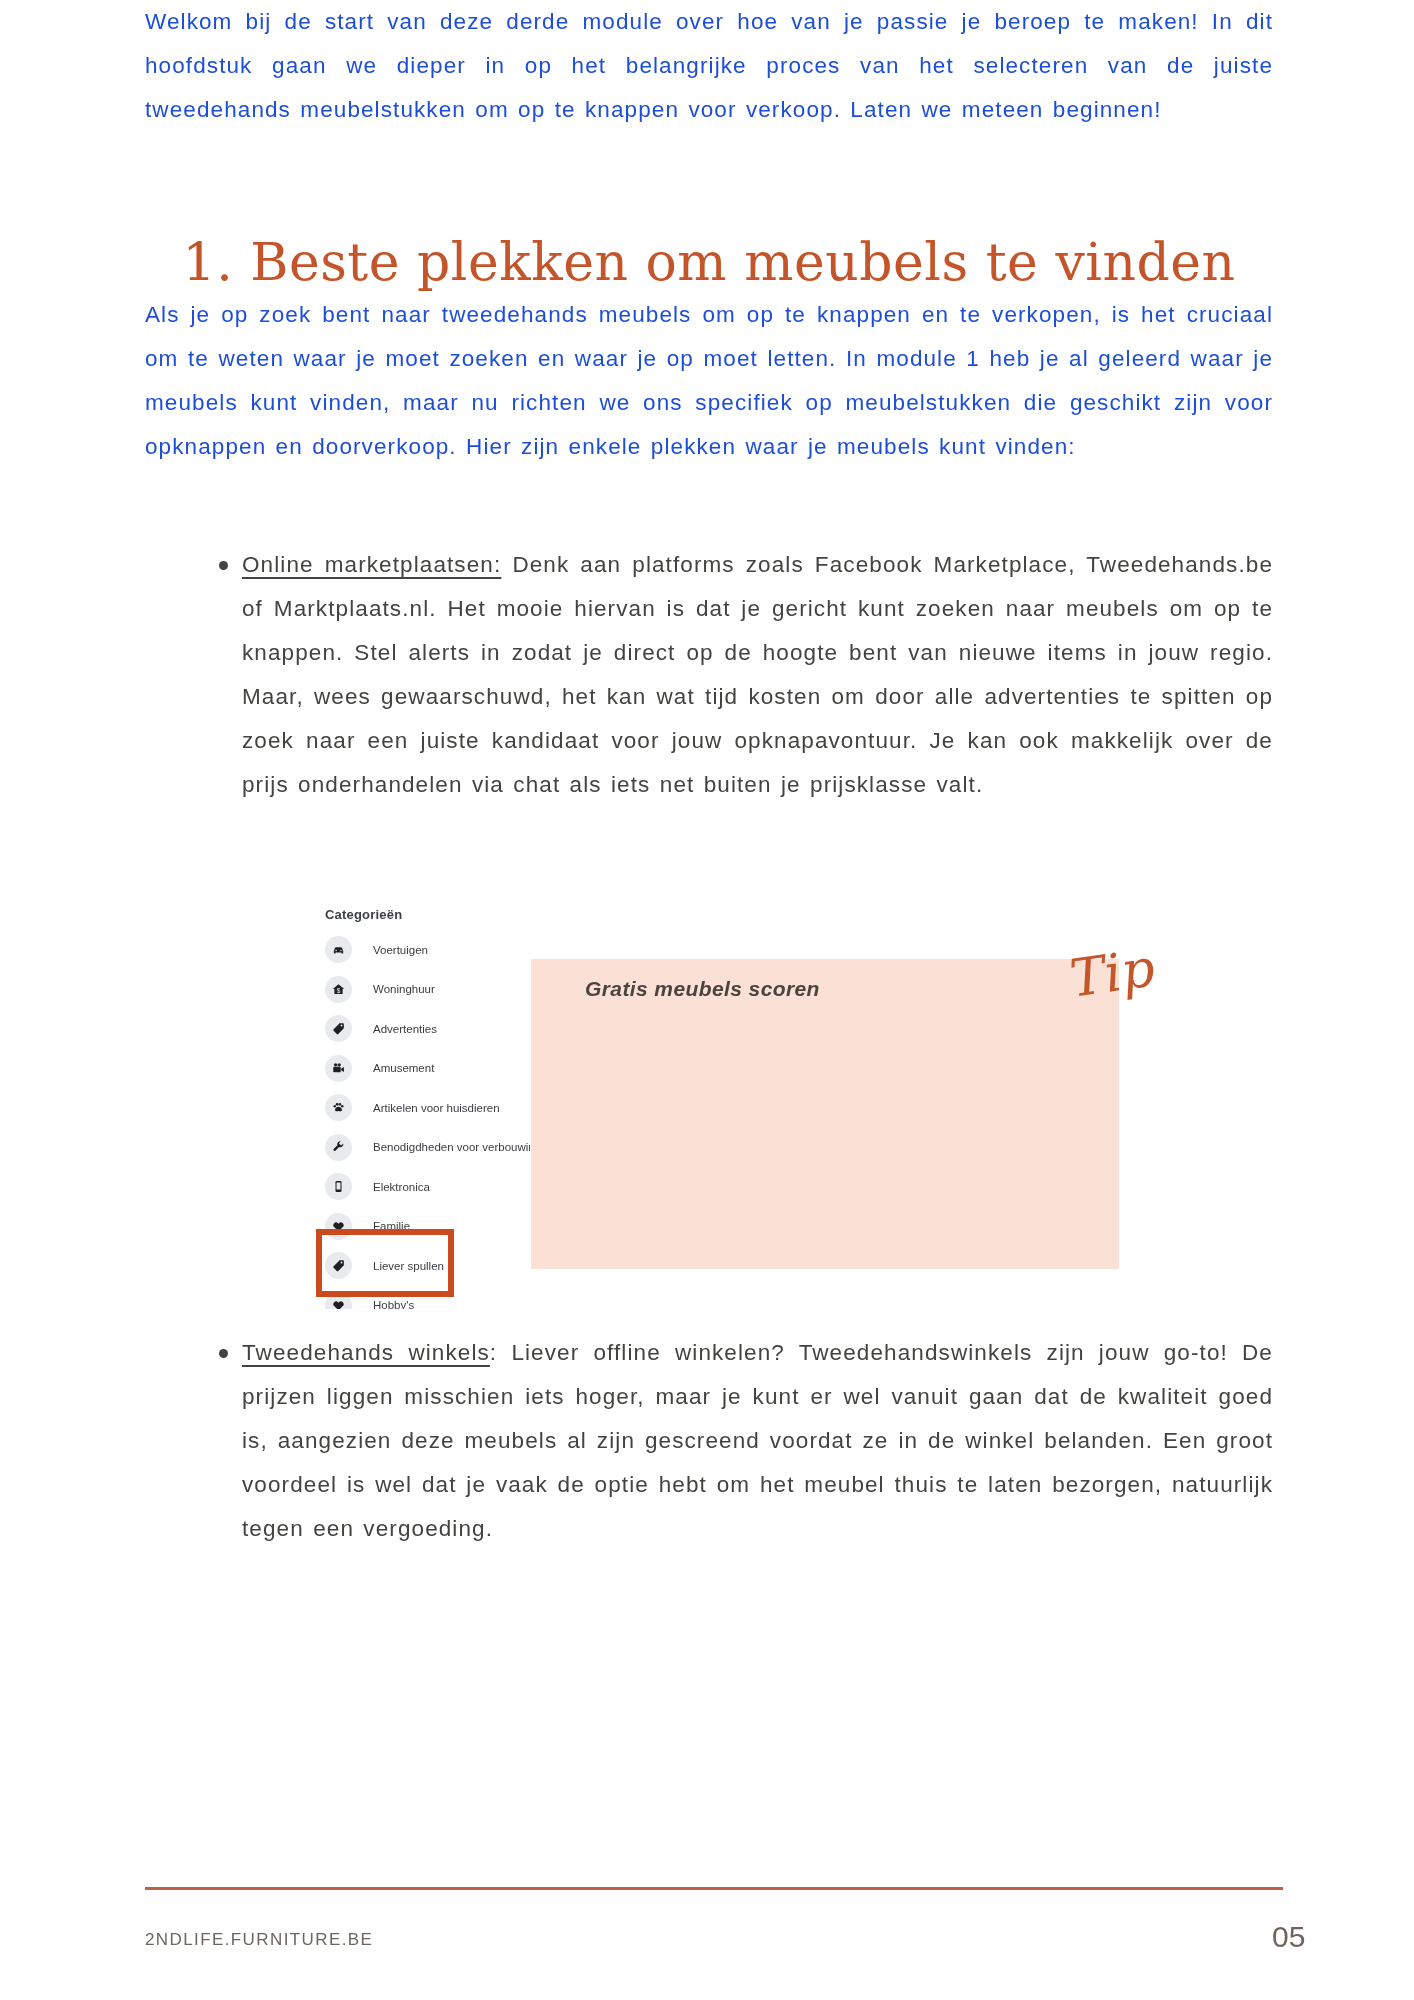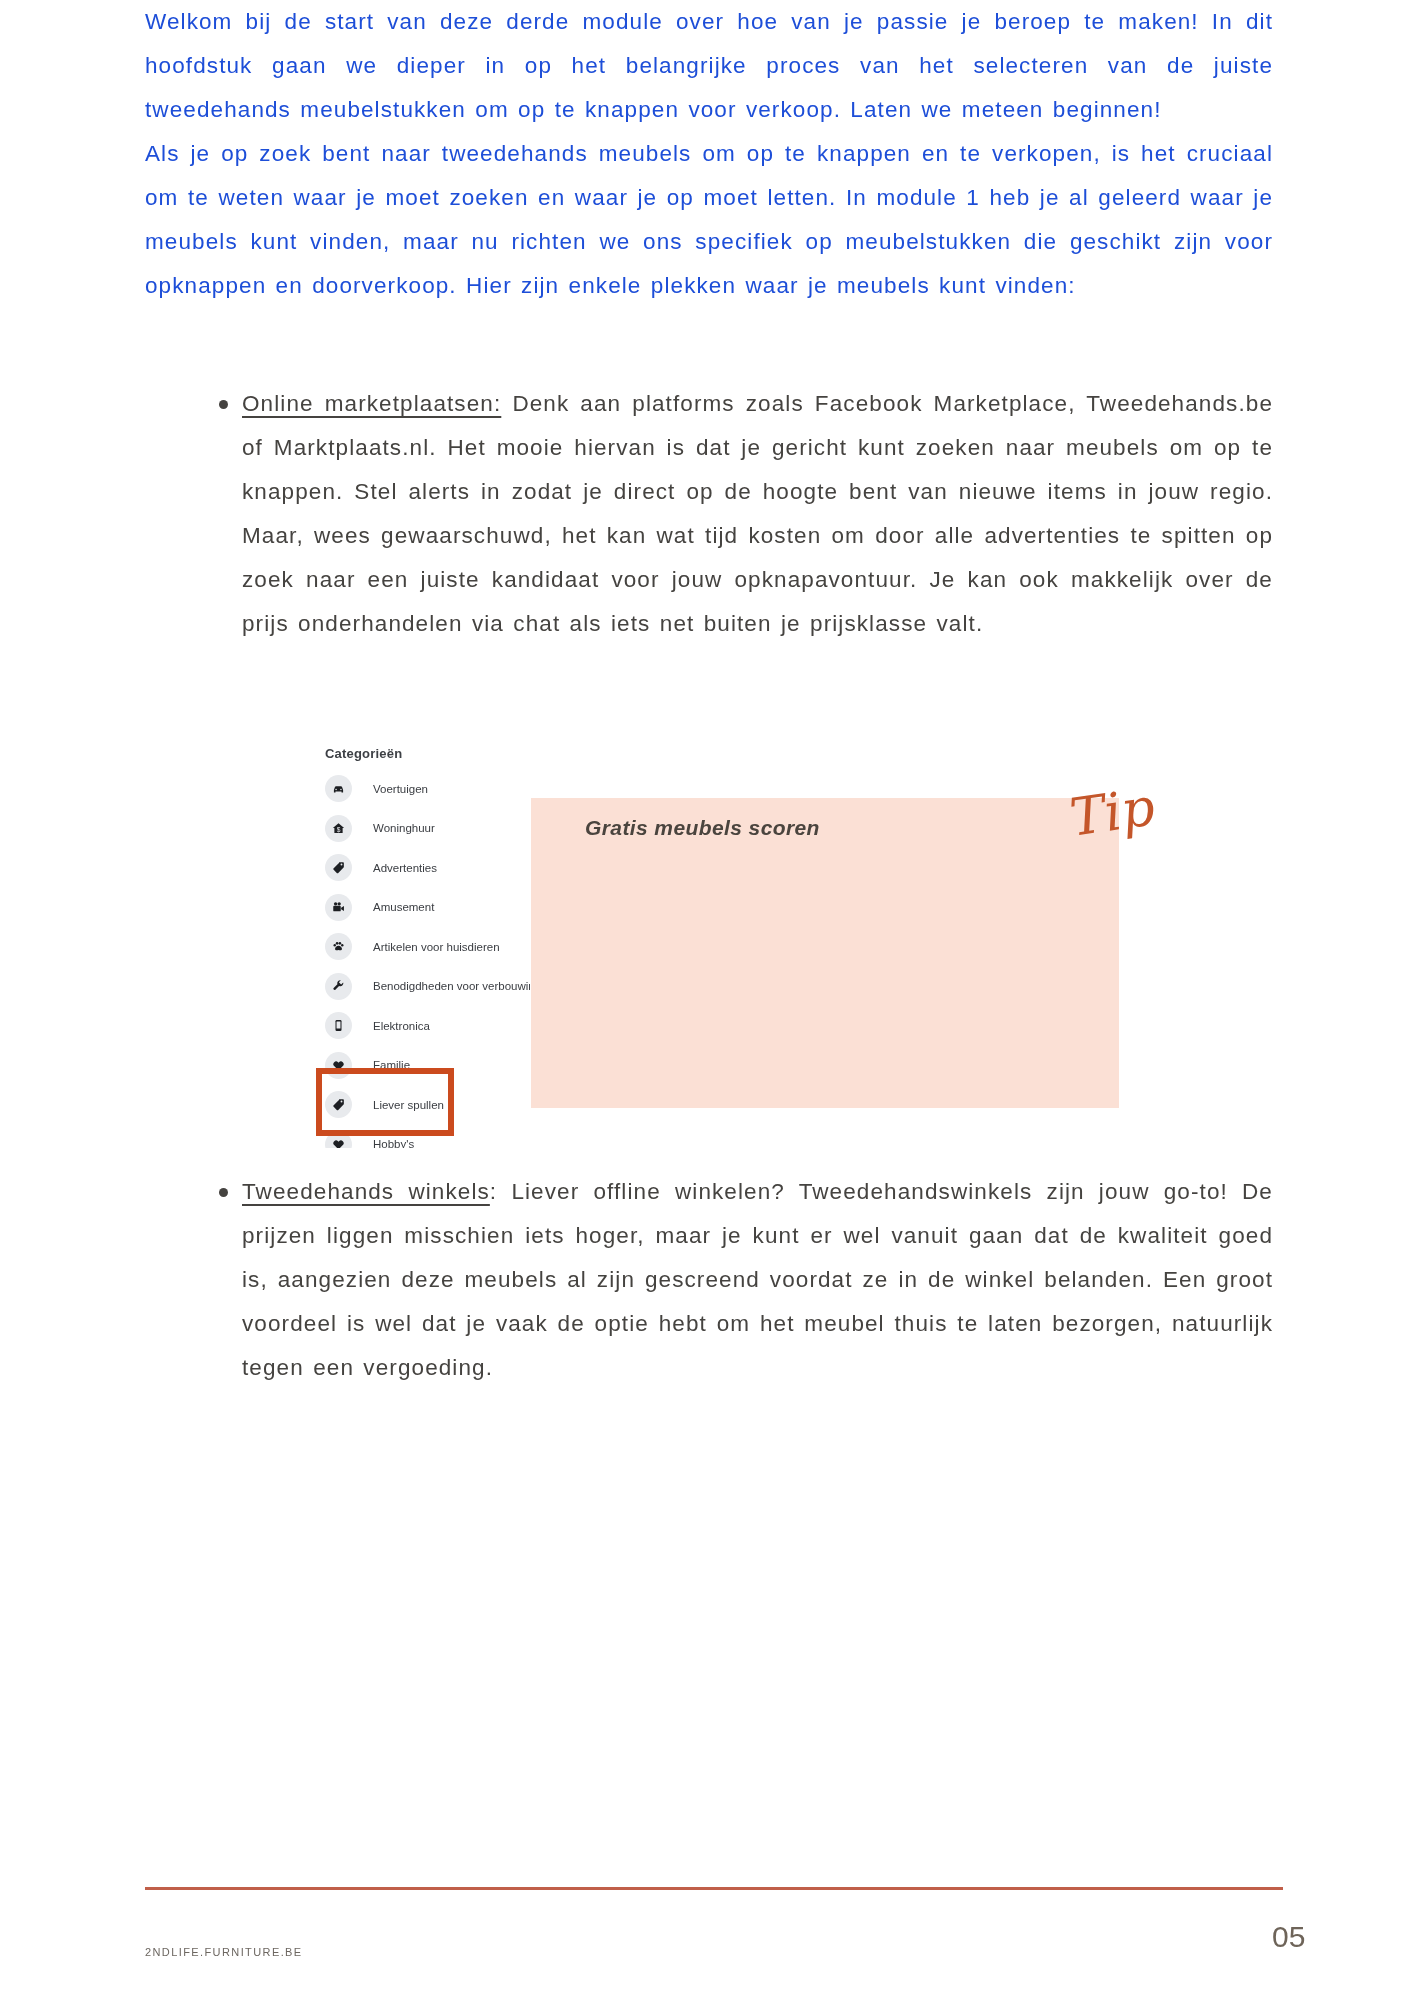--- a/index.html
+++ b/index.html
@@ -45,32 +45,33 @@
   .tipbox{position:absolute;left:386px;top:68px;width:588px;height:310px;box-sizing:border-box;
         background:#fbe0d5;padding:18px 46px 0 54px;}
   .tip-heading{margin:0;font-size:21px;font-weight:700;font-style:italic;color:#4a443e;letter-spacing:.4px;}
   .tip-body{margin:28px 0 0;font-size:20px;font-style:italic;line-height:41px;color:#4a443e;
         white-space:pre-line;letter-spacing:.3px;}
   .tip-script{position:absolute;left:925px;top:56px;font-family:"DejaVu Serif",serif;
         font-style:italic;font-size:52px;color:#c4562a;transform:rotate(-8deg);line-height:1;}
 
   
   .footer-line{position:absolute;left:145px;top:1887px;width:1138px;height:3px;background:#c05f49;}
-  .footer-site{position:absolute;left:145px;top:1930px;font-size:11px;letter-spacing:1.4px;color:#6c6660;margin-top:16px;}
+  .footer-site{position:absolute;left:145px;top:1930px;font-size:17px;letter-spacing:1.4px;color:#6c6660;}
   .footer-page{position:absolute;left:1232px;top:1920px;font-size:30px;color:#6e6459;margin-left:40px;}
 </style>
 </head>
 <body>
 
 <div class="page">
   <div class="content">
 
 
     <p class="body-text intro">Welkom bij de start van deze derde module over hoe van je passie je beroep te maken! In dit hoofdstuk gaan we dieper in op het belangrijke proces van het selecteren van de juiste tweedehands meubelstukken om op te knappen voor verkoop. Laten we meteen beginnen!</p>
 
+    <h2 class="section-heading">1. Beste plekken om meubels te vinden</h2>
 
     <p class="body-text section-intro">Als je op zoek bent naar tweedehands meubels om op te knappen en te verkopen, is het cruciaal om te weten waar je moet zoeken en waar je op moet letten. In module 1 heb je al geleerd waar je meubels kunt vinden, maar nu richten we ons specifiek op meubelstukken die geschikt zijn voor opknappen en doorverkoop. Hier zijn enkele plekken waar je meubels kunt vinden:</p>
 
     <ul class="bullets">
       <li class="first"><span class="u">Online marketplaatsen:</span> <span>Denk aan platforms zoals Facebook Marketplace, Tweedehands.be of Marktplaats.nl. Het mooie hiervan is dat je gericht kunt zoeken naar meubels om op te knappen. Stel alerts in zodat je direct op de hoogte bent van nieuwe items in jouw regio. Maar, wees gewaarschuwd, het kan wat tijd kosten om door alle advertenties te spitten op zoek naar een juiste kandidaat voor jouw opknapavontuur. Je kan ook makkelijk over de prijs onderhandelen via chat als iets net buiten je prijsklasse valt.</span></li>
     </ul>
 
     <div class="visual">
 
       <div class="cats">

